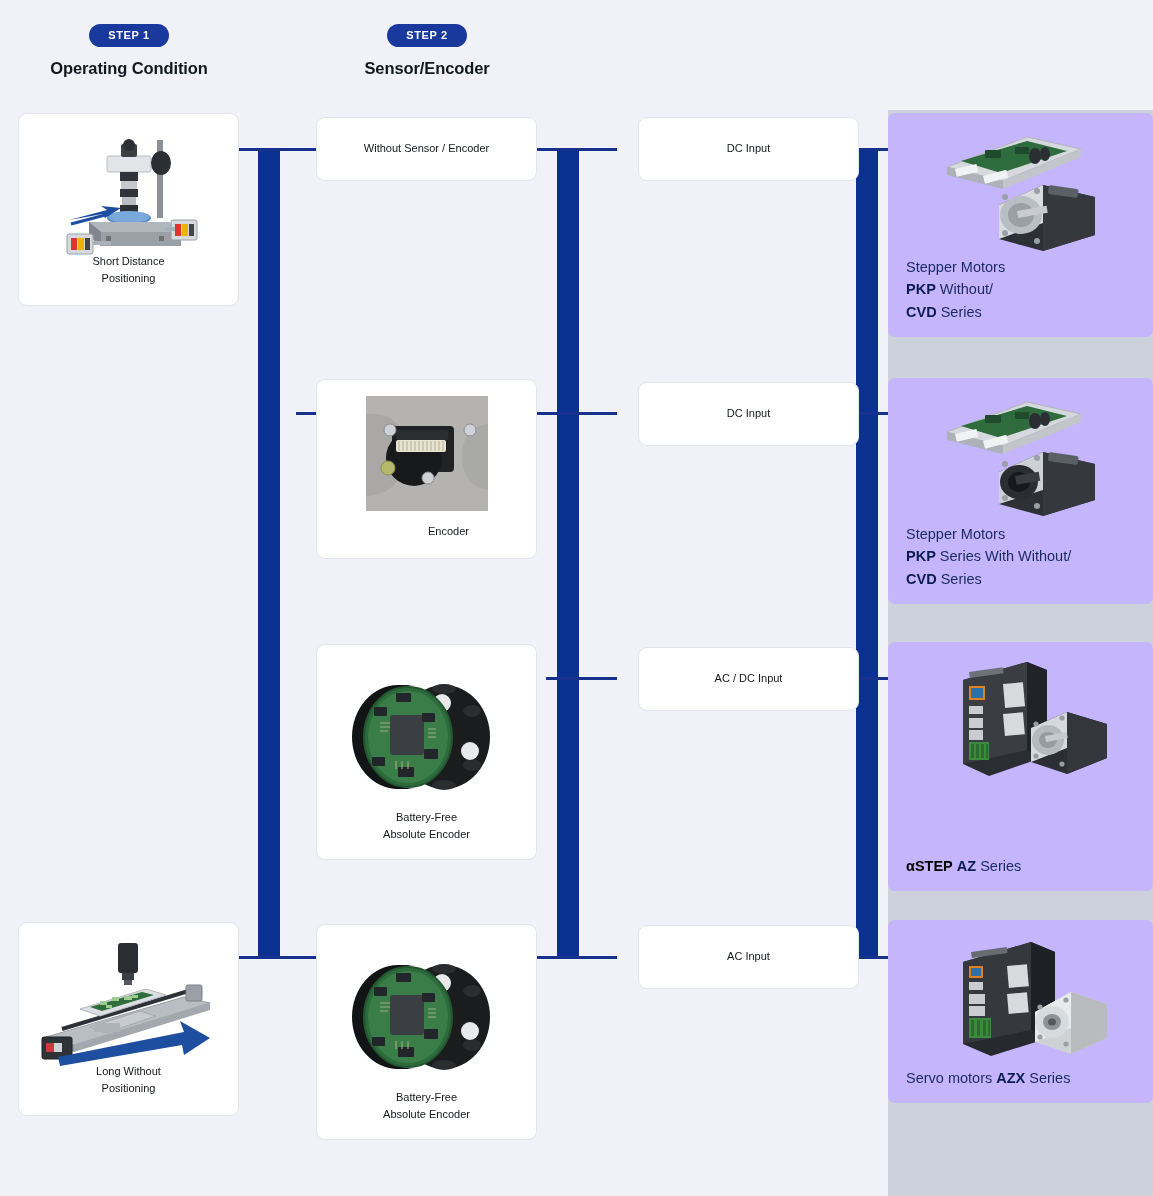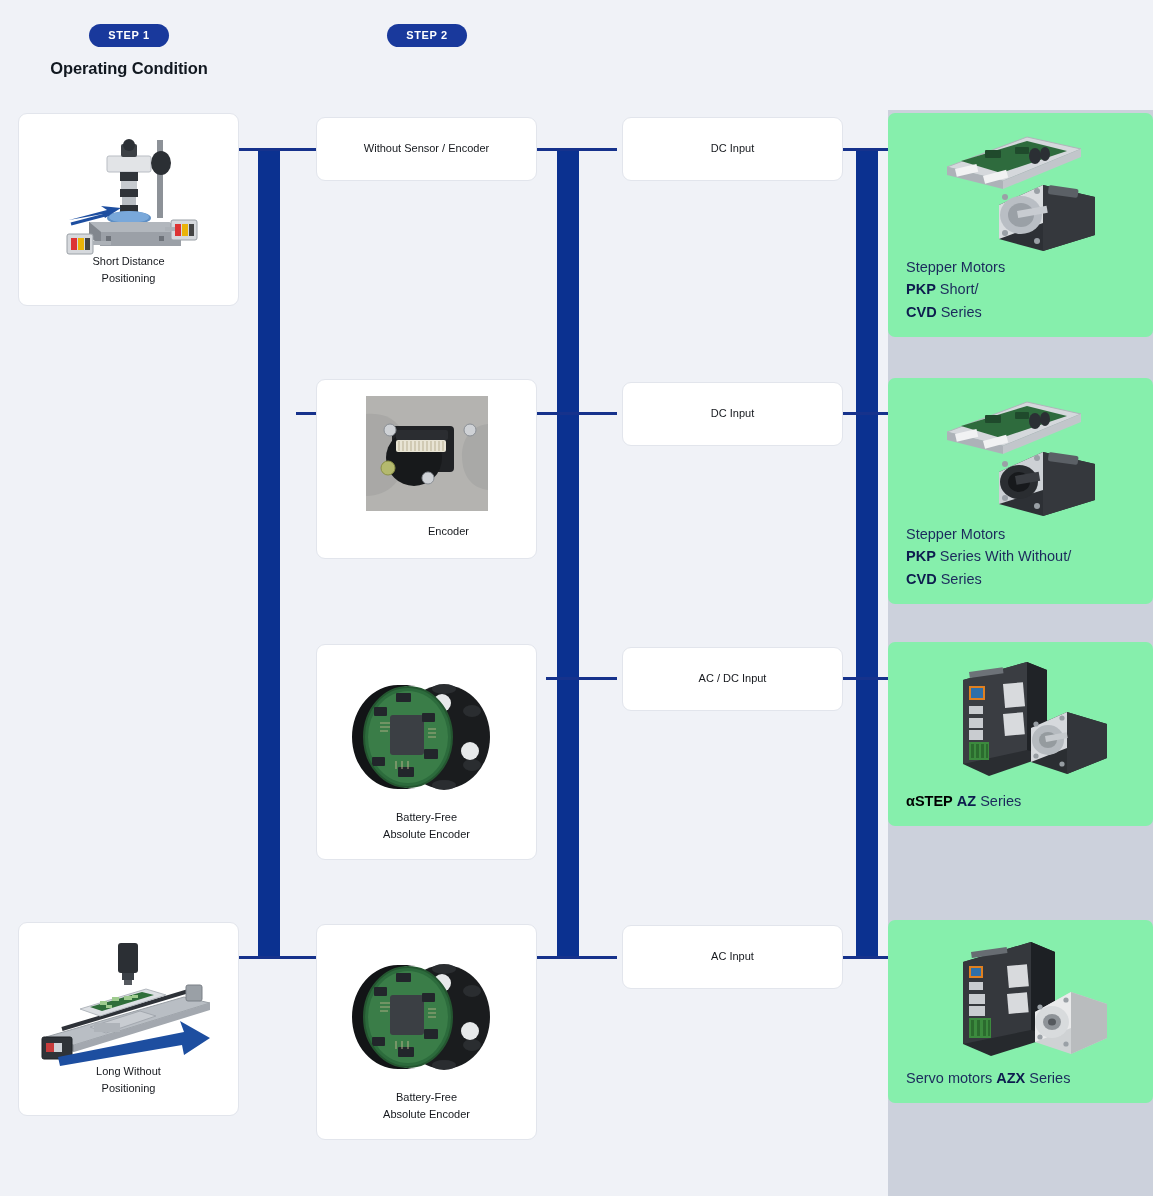--- a/index.html
+++ b/index.html
@@ -54,29 +54,29 @@
     font-size:11px; color:#15181d; text-align:center; line-height:1.55;
   }
 
   
   .c1card{ left:18px; width:221px; }
   .c1card .art{ position:absolute; left:0; right:0; top:14px; height:140px; }
   .c1card .card-label{ position:absolute; left:0; right:0; bottom:18px; }
 
   
   .c2card{ left:316px; width:221px; }
-  .c3card{ left:622px; width:221px; }
+  .c3card{ left:638px; width:221px; }
 
   .flat-label{
     position:absolute; left:0; right:0; top:50%; transform:translateY(-50%);
   }
 
   
   .pcard{
-    position:absolute; left:888px; width:265px; background:#86efac;
+    position:absolute; left:888px; width:265px; background:#c4b5fd;
     border-radius:7px;
   }
   .pcard .pic{ position:absolute; left:0; right:0; top:10px; height:135px; }
   .ptext{
     position:absolute; left:18px; right:14px; bottom:14px;
     font-size:14.5px; line-height:1.55; color:#1b2a5c;
   }
   .ptext b{ color:#0d1c4e; font-weight:bold; }
   .ptext .blk{ color:#000; font-weight:bold; }
 
@@ -107,20 +107,21 @@
 <div class="link" style="left:537px;top:956px;width:80px;"></div>
 <div class="link" style="left:835px;top:956px;width:56px;"></div>
 
 <div class="header">
   <div class="step-col c1">
     <div class="step-pill">STEP 1</div>
     <div class="step-title">Operating Condition</div>
   </div>
   <div class="step-col c2">
     <div class="step-pill">STEP 2</div>
+    <div class="step-title">Sensor/Encoder</div>
   </div>
 </div>
 
 <div class="card c1card" style="top:113px;height:193px;">
   <div class="art">
     <svg width="160" height="140" viewBox="0 0 160 140">
 
       <rect x="108" y="12" width="6" height="78" fill="#8d9298"></rect>
 
       <rect x="58" y="28" width="44" height="16" rx="2" fill="#e2e4e7" stroke="#b9bdc4"></rect>
@@ -362,21 +363,21 @@
       <rect x="86" y="88" width="30" height="7" fill="#c8ccd1" transform="rotate(-10 86 88)"></rect>
       <circle cx="74" cy="74" r="3" fill="#9aa0a6"></circle>
       <circle cx="106" cy="68" r="3" fill="#9aa0a6"></circle>
       <circle cx="74" cy="110" r="3" fill="#9aa0a6"></circle>
       <circle cx="106" cy="118" r="3" fill="#9aa0a6"></circle>
       <rect x="118" y="62" width="30" height="9" rx="2" fill="#5b6066" transform="rotate(8 118 62)"></rect>
     </svg>
   </div>
   <div class="ptext">
     <span>Stepper Motors</span><br>
-    <b>PKP</b><span> Short/</span><br>
+    <b>PKP</b><span> Without/</span><br>
     <b>CVD</b><span> Series</span>
   </div>
 </div>
 
 <div class="pcard" style="top:378px;height:226px;">
   <div class="pic">
     <svg width="180" height="135" viewBox="0 0 180 135">
       <path d="M16 44 L96 14 L150 26 L72 58 Z" fill="#d5d8dc" stroke="#b0b5bb"></path>
       <path d="M30 38 L96 18 L136 28 L70 50 Z" fill="#2e6b3d"></path>
       <g fill="#1f4a2c">
@@ -403,21 +404,21 @@
       <rect x="118" y="64" width="30" height="9" rx="2" fill="#5b6066" transform="rotate(8 118 64)"></rect>
     </svg>
   </div>
   <div class="ptext">
     <span>Stepper Motors</span><br>
     <b>PKP</b><span> Series With Without/</span><br>
     <b>CVD</b><span> Series</span>
   </div>
 </div>
 
-<div class="pcard" style="top:642px;height:184px;">
+<div class="pcard" style="top:642px;height:249px;">
   <div class="pic">
     <svg width="180" height="135" viewBox="0 0 180 135">
 
       <path d="M32 28 L96 10 L116 18 L116 104 L58 124 L32 112 Z" fill="#2a2d31"></path>
       <path d="M32 28 L96 10 L96 98 L32 112 Z" fill="#3a3d42"></path>
       <path d="M96 10 L116 18 L116 104 L96 98 Z" fill="#202327"></path>
       <g fill="#d8dadd">
         <rect x="72" y="32" width="20" height="24" transform="rotate(-5 72 32)"></rect>
         <rect x="72" y="62" width="20" height="22" transform="rotate(-5 72 62)"></rect>
       </g>

